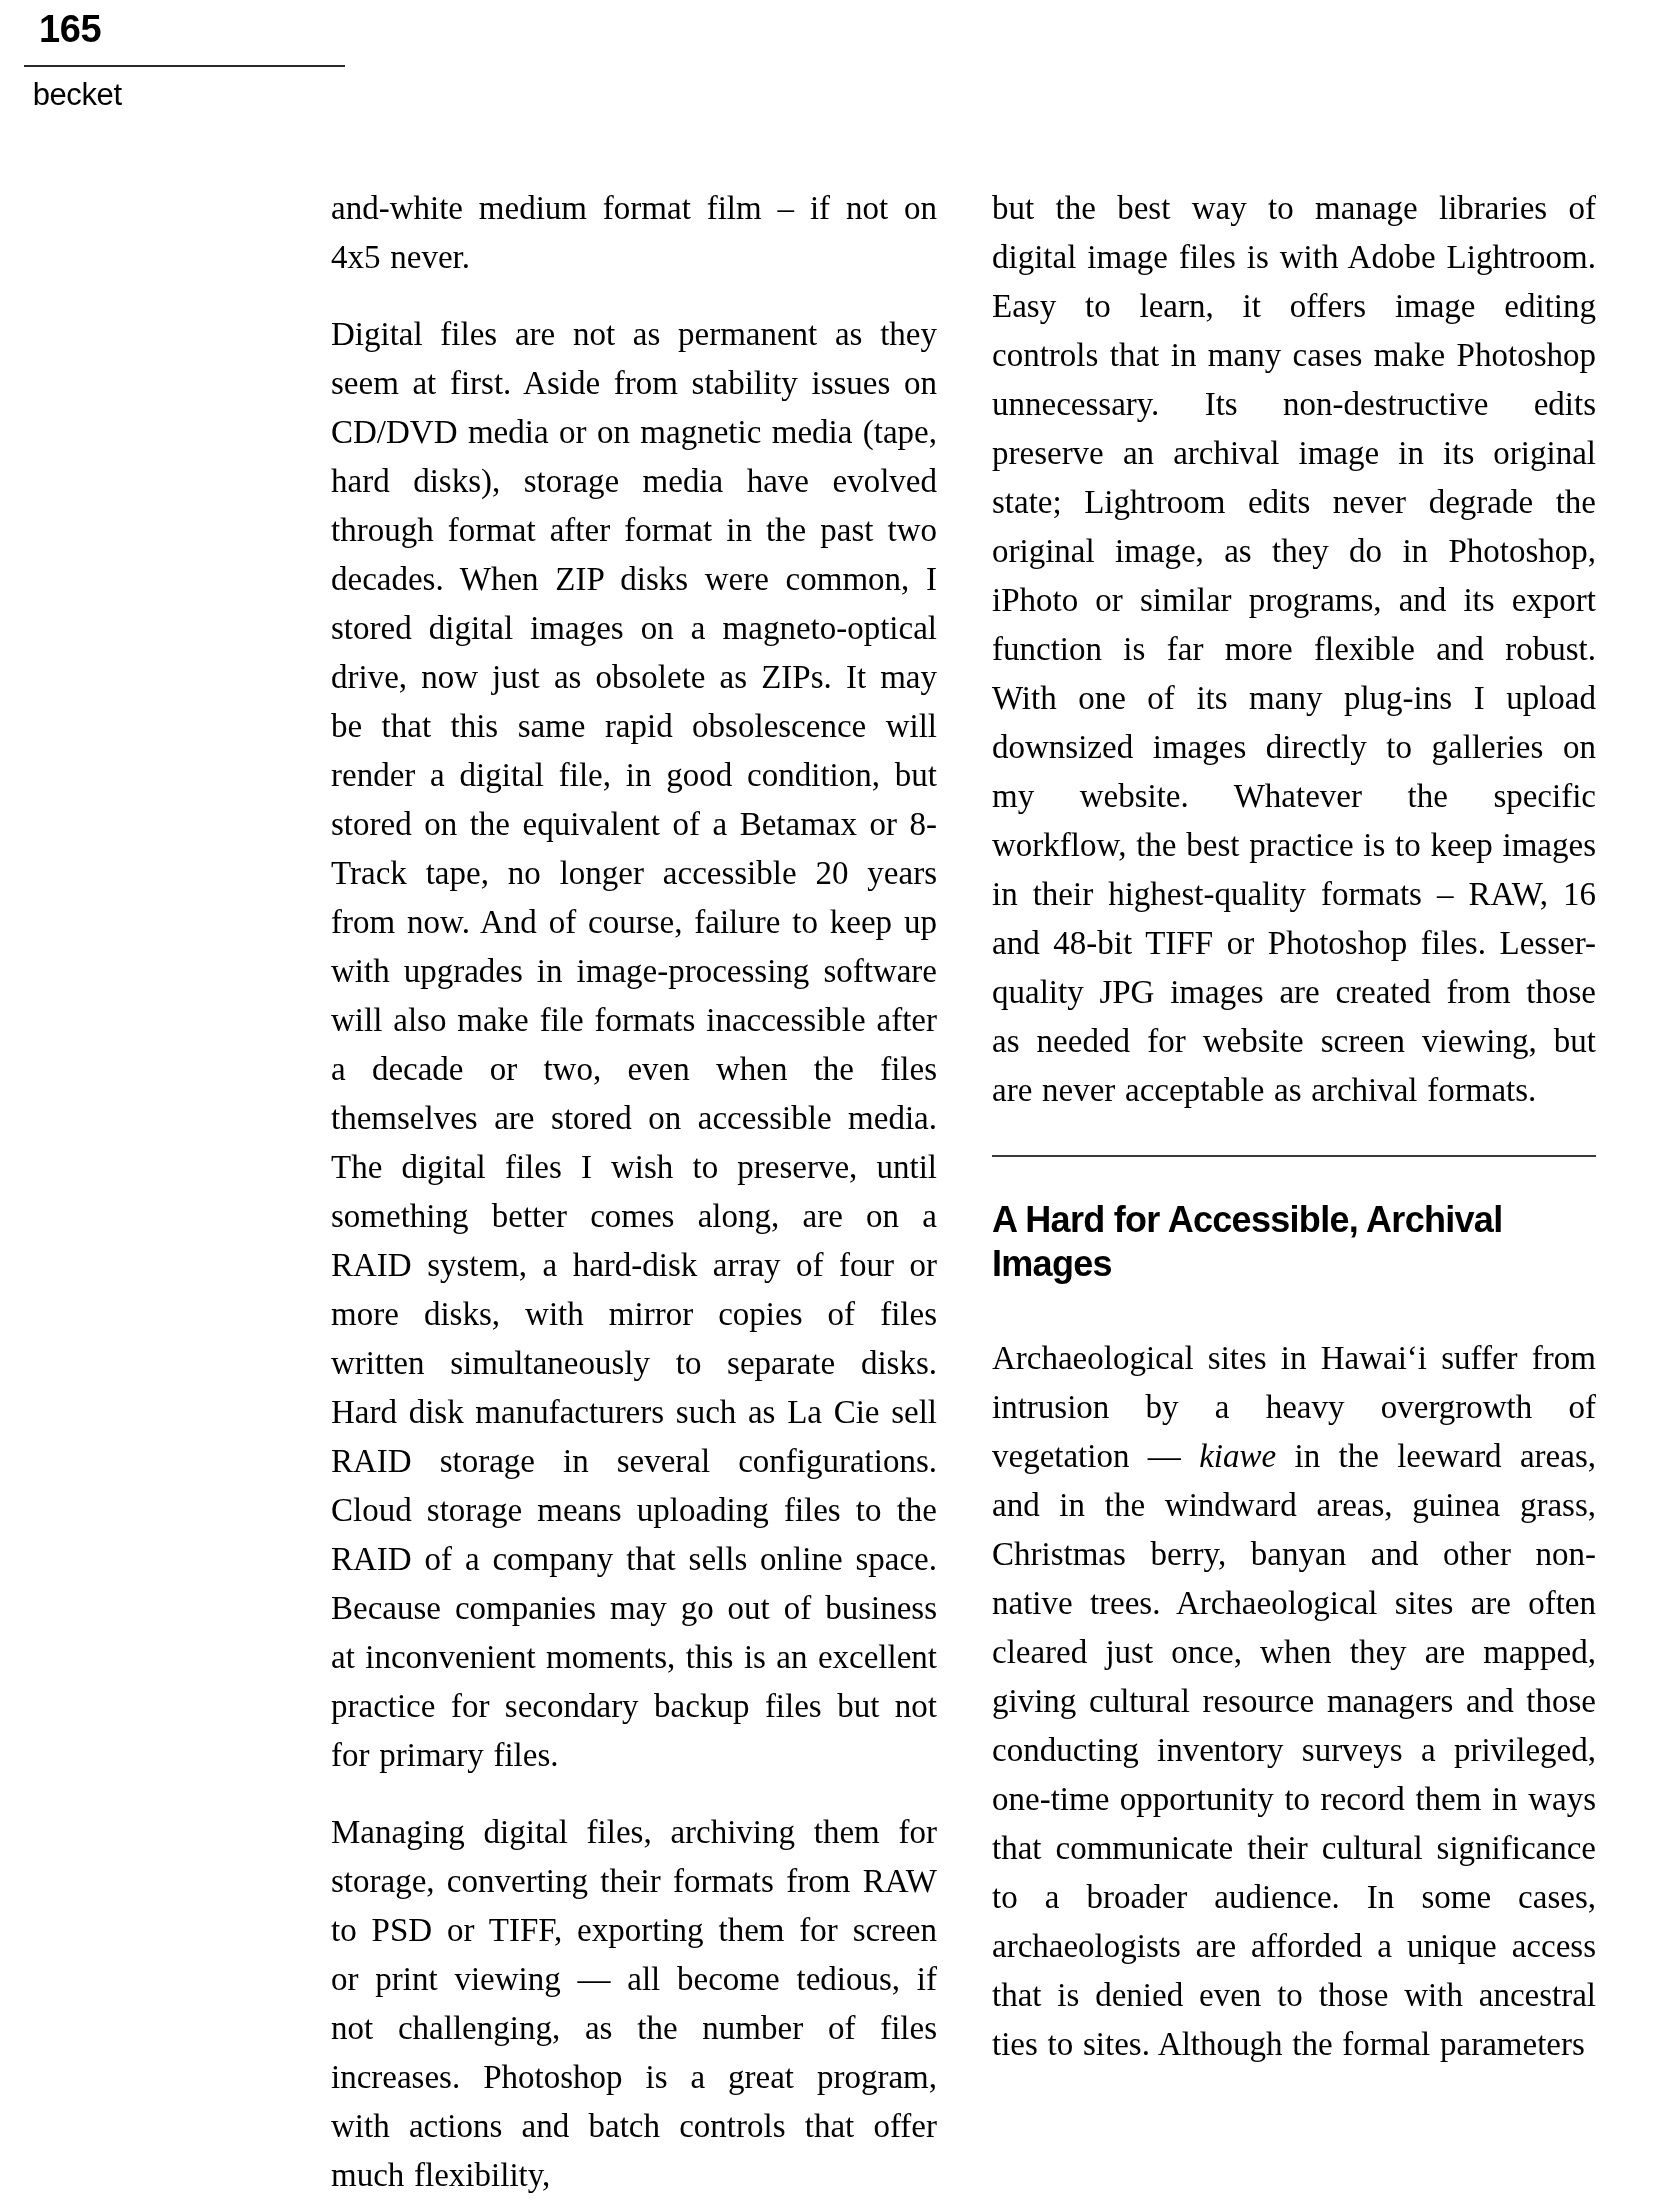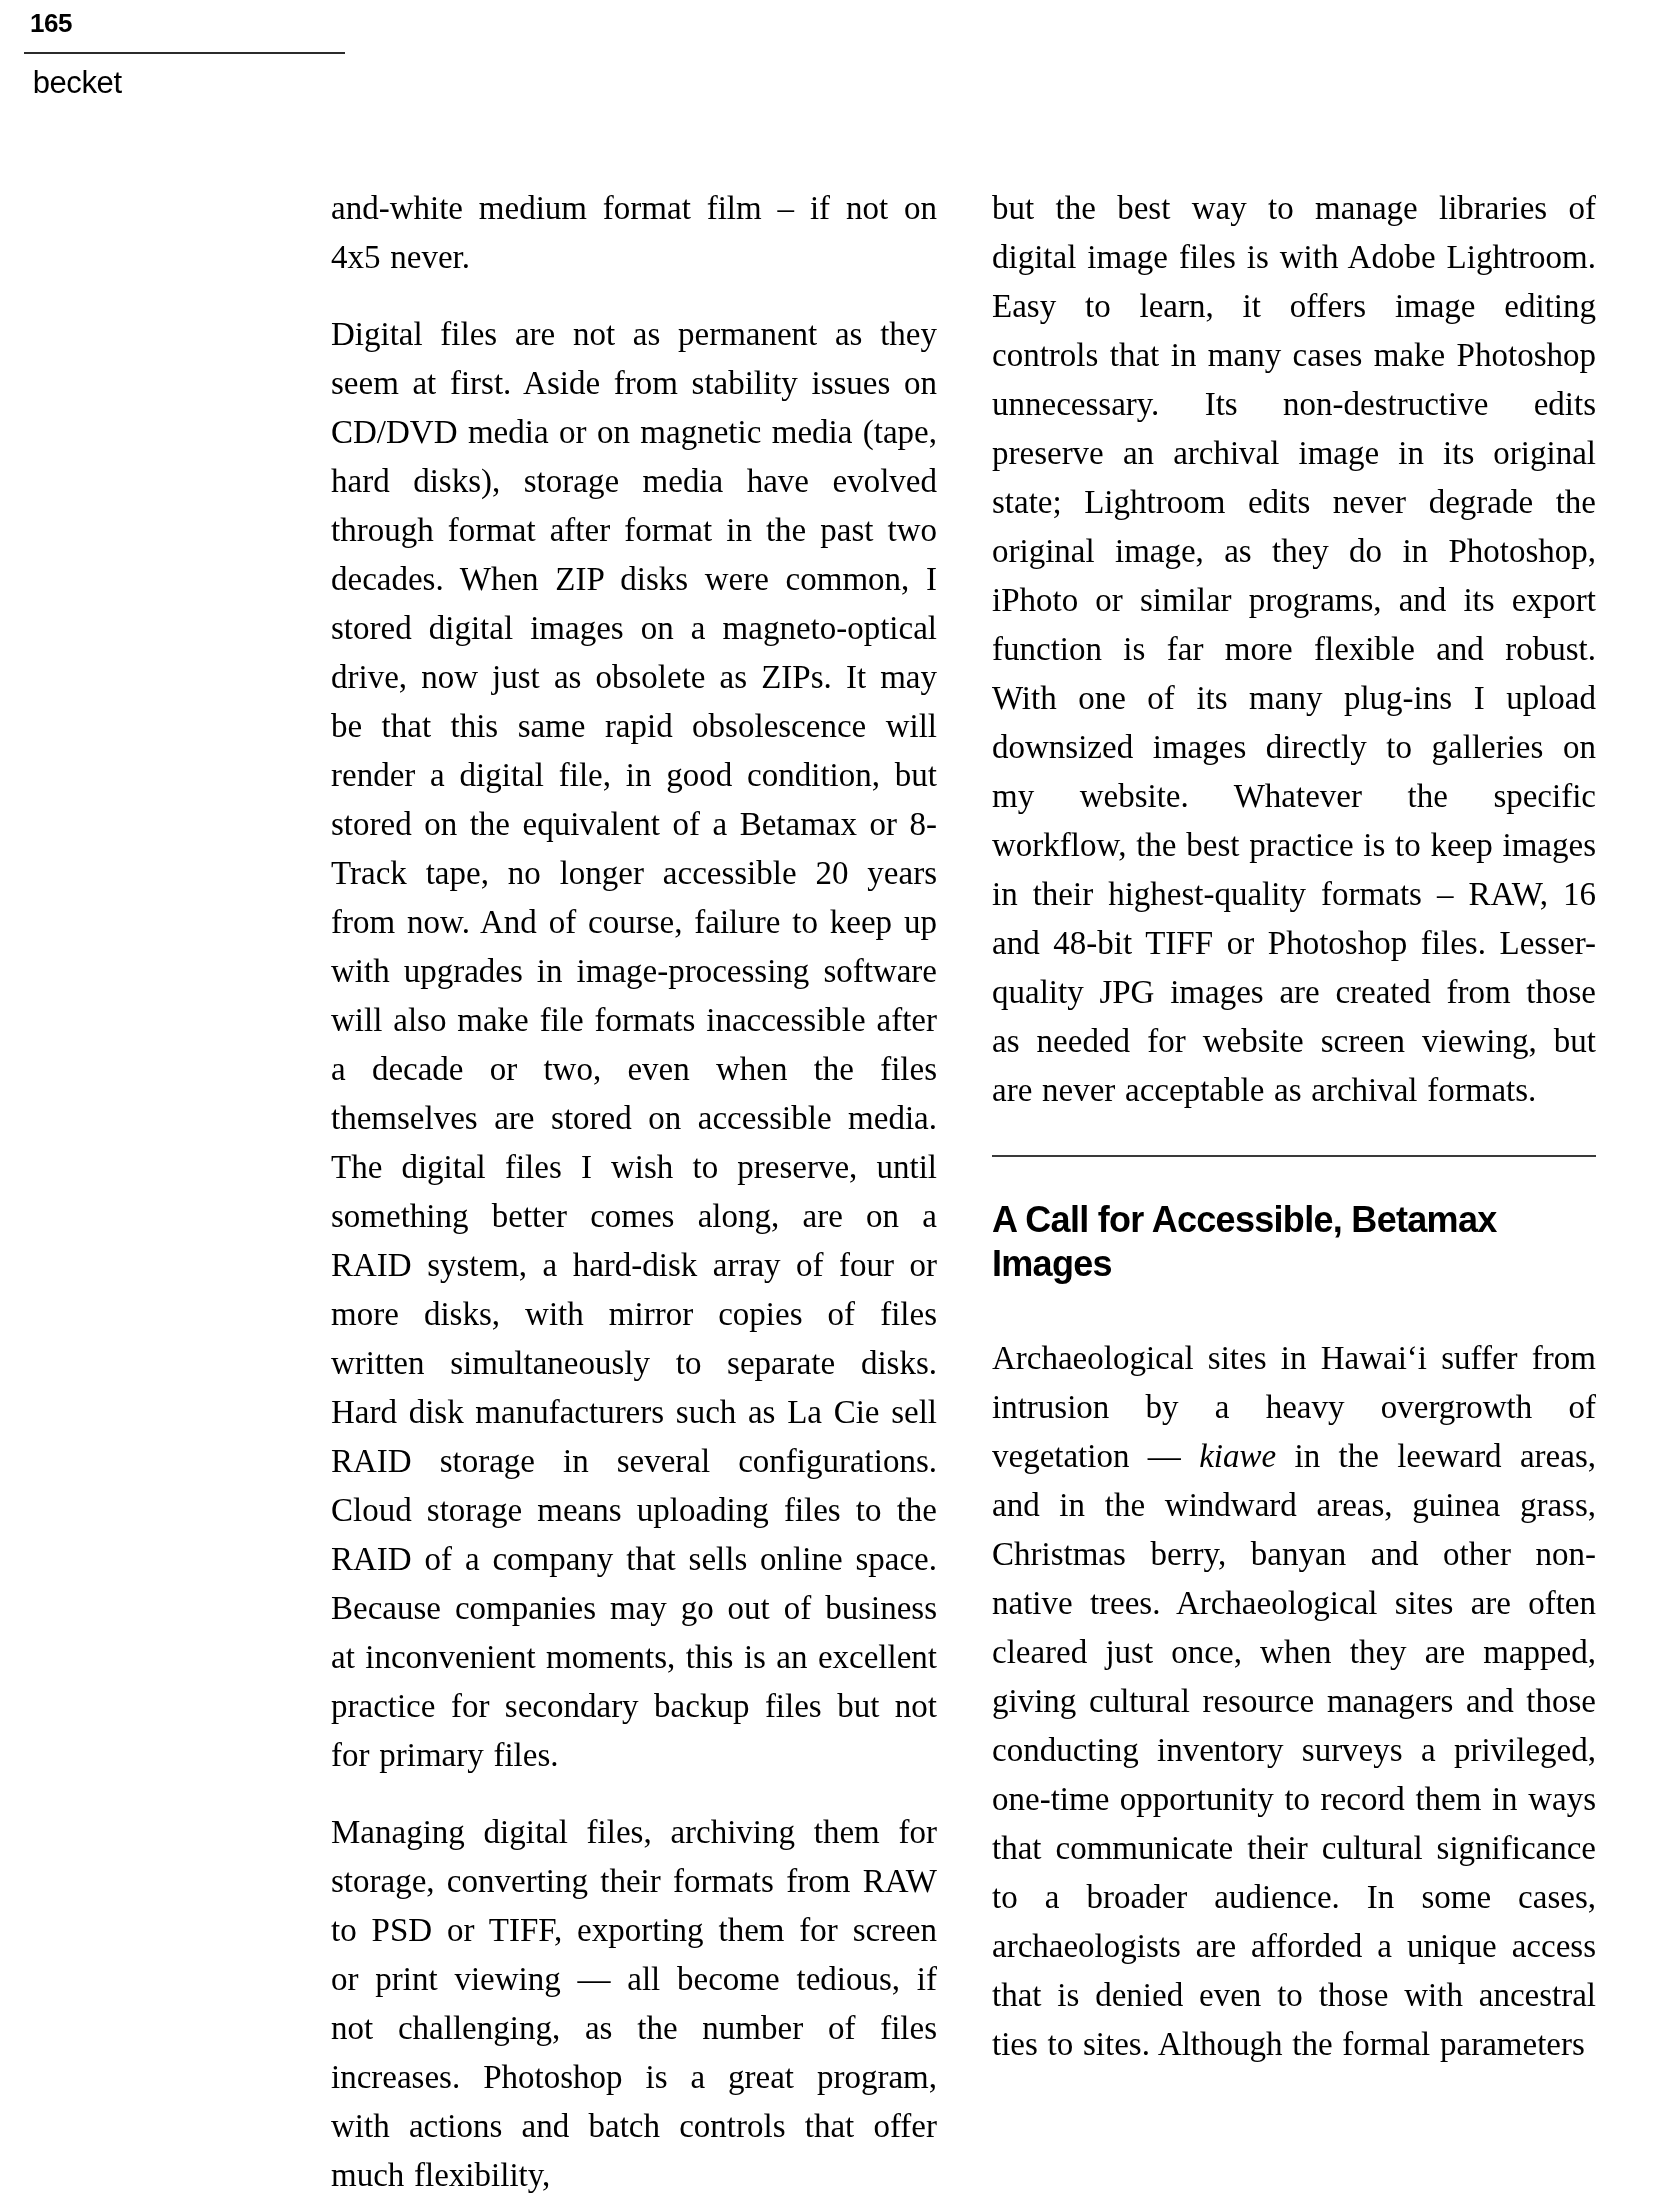--- a/index.html
+++ b/index.html
@@ -21,23 +21,23 @@
   
   .page-header {
     position: absolute;
     left: 24px;
     top: 10.2px;
     width: 335px;
   }
   .page-number {
     font-family: "Liberation Sans", sans-serif;
     font-weight: 700;
-    font-size: 26px;
+    font-size: 38px;
     line-height: 1.05;
-    margin-left: 6px;
+    margin-left: 15px;
     letter-spacing: -0.4px;
   }
   .header-rule {
     width: 321px;
     height: 2.2px;
     background: #2b2b2b;
     margin-top: 14.6px;
   }
   .running-author {
     font-family: "Liberation Sans", sans-serif;
@@ -104,19 +104,19 @@
 
     <section class="col col-left">
       <p class="body-p">and-white medium format film – if not on 4x5 never.</p>
       <p class="body-p">Digital files are not as permanent as they seem at first. Aside from stability issues on CD/DVD media or on magnetic media (tape, hard disks), storage media have evolved through format after format in the past two decades. When ZIP disks were common, I stored digital images on a magneto-optical drive, now just as obsolete as ZIPs. It may be that this same rapid obsolescence will render a digital file, in good condition, but stored on the equivalent of a Betamax or 8-Track tape, no longer accessible 20 years from now. And of course, failure to keep up with upgrades in image-processing software will also make file formats inaccessible after a decade or two, even when the files themselves are stored on accessible media. The digital files I wish to preserve, until something better comes along, are on a RAID system, a hard-disk array of four or more disks, with mirror copies of files written simultaneously to separate disks. Hard disk manufacturers such as La Cie sell RAID storage in several configurations. Cloud storage means uploading files to the RAID of a company that sells online space. Because companies may go out of business at inconvenient moments, this is an excellent practice for secondary backup files but not for primary files.</p>
       <p class="body-p">Managing digital files, archiving them for storage, converting their formats from RAW to PSD or TIFF, exporting them for screen or print viewing — all become tedious, if not challenging, as the number of files increases. Photoshop is a great program, with actions and batch controls that offer much flexibility,</p>
     </section>
 
     <section class="col col-right">
       <p class="body-p">but the best way to manage libraries of digital image files is with Adobe Lightroom. Easy to learn, it offers image editing controls that in many cases make Photoshop unnecessary. Its non-destructive edits preserve an archival image in its original state; Lightroom edits never degrade the original image, as they do in Photoshop, iPhoto or similar programs, and its export function is far more flexible and robust. With one of its many plug-ins I upload downsized images directly to galleries on my website. Whatever the specific workflow, the best practice is to keep images in their highest-quality formats – RAW, 16 and 48-bit TIFF or Photoshop files. Lesser-quality JPG images are created from those as needed for website screen viewing, but are never acceptable as archival formats.</p>
       <hr class="section-rule">
-      <h2 class="section-heading">A Call for Accessible, Betamax Images</h2>
+      <h2 class="section-heading">A Hard for Accessible, Archival Images</h2>
       <p class="body-p section-paragraph"><span>Archaeological sites in Hawaiʻi suffer from intrusion by a heavy overgrowth of vegetation — </span><span class="italic">kiawe</span><span> in the leeward areas, and in the windward areas, guinea grass, Christmas berry, banyan and other non-native trees. Archaeological sites are often cleared just once, when they are mapped, giving cultural resource managers and those conducting inventory surveys a privileged, one-time opportunity to record them in ways that communicate their cultural significance to a broader audience. In some cases, archaeologists are afforded a unique access that is denied even to those with ancestral ties to sites. Although the formal parameters</span></p>
     </section>
 
   </main>
 </div>
 
 
 </body></html>

